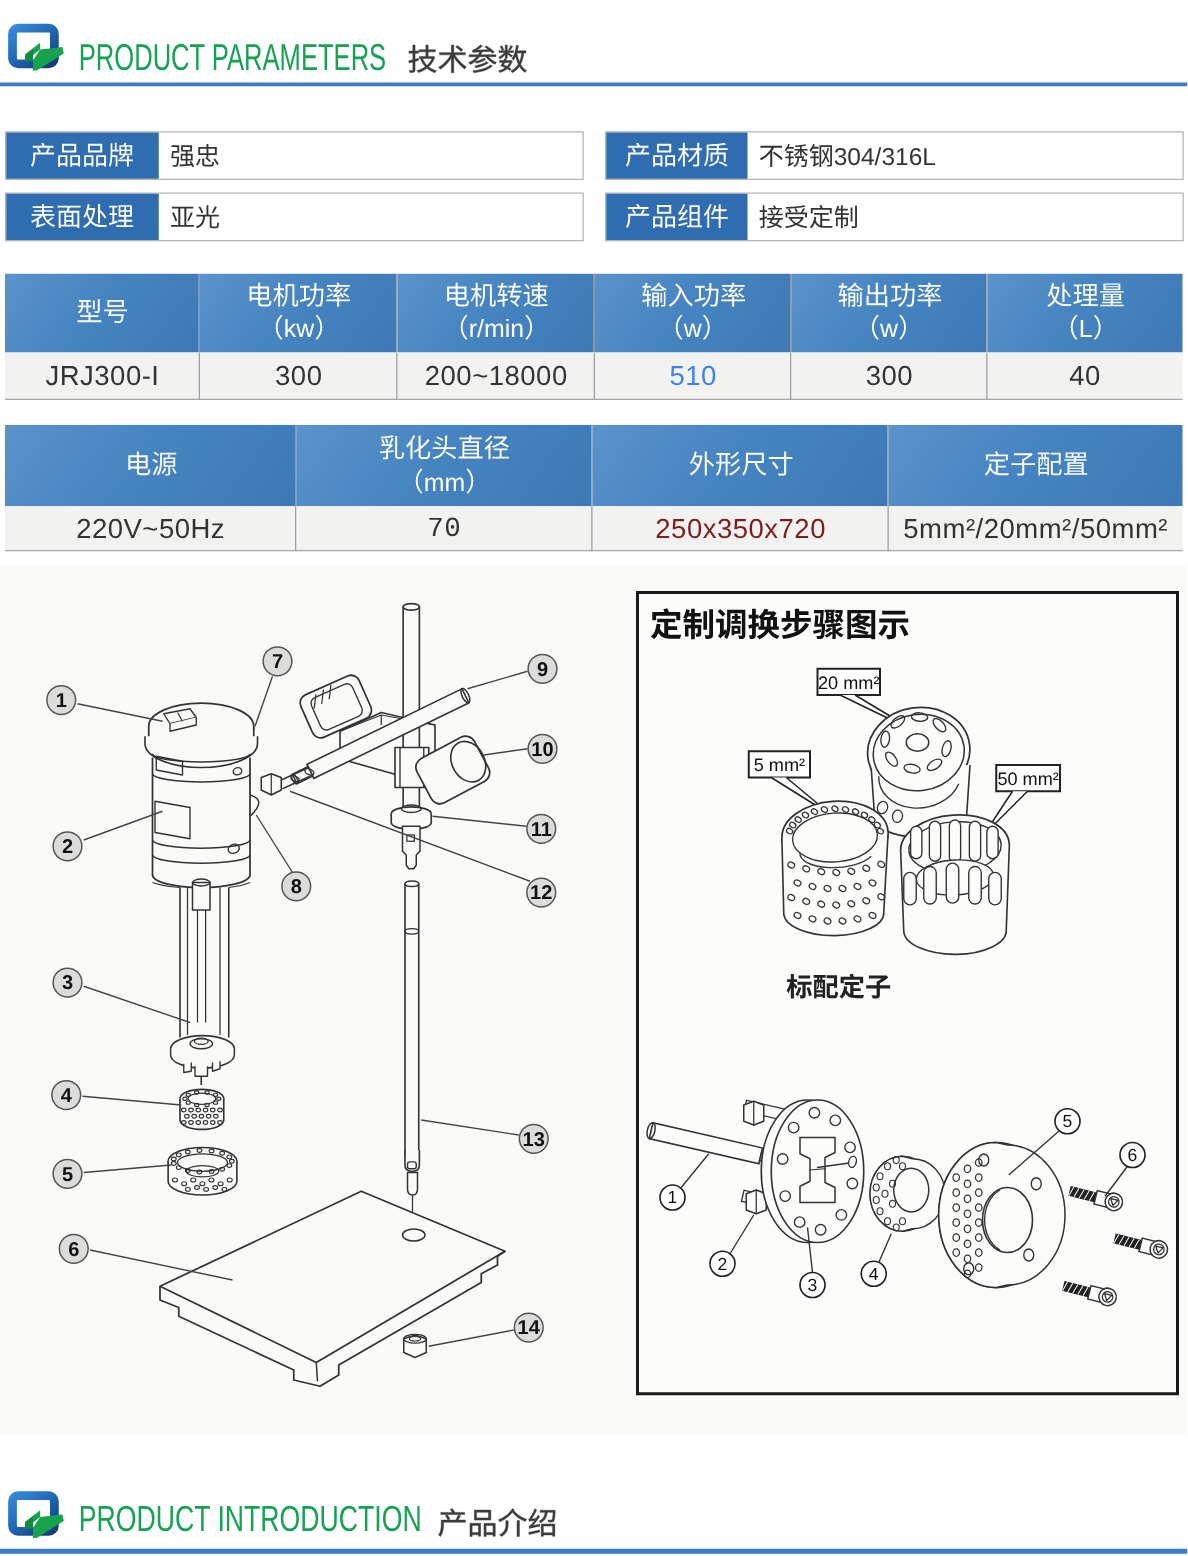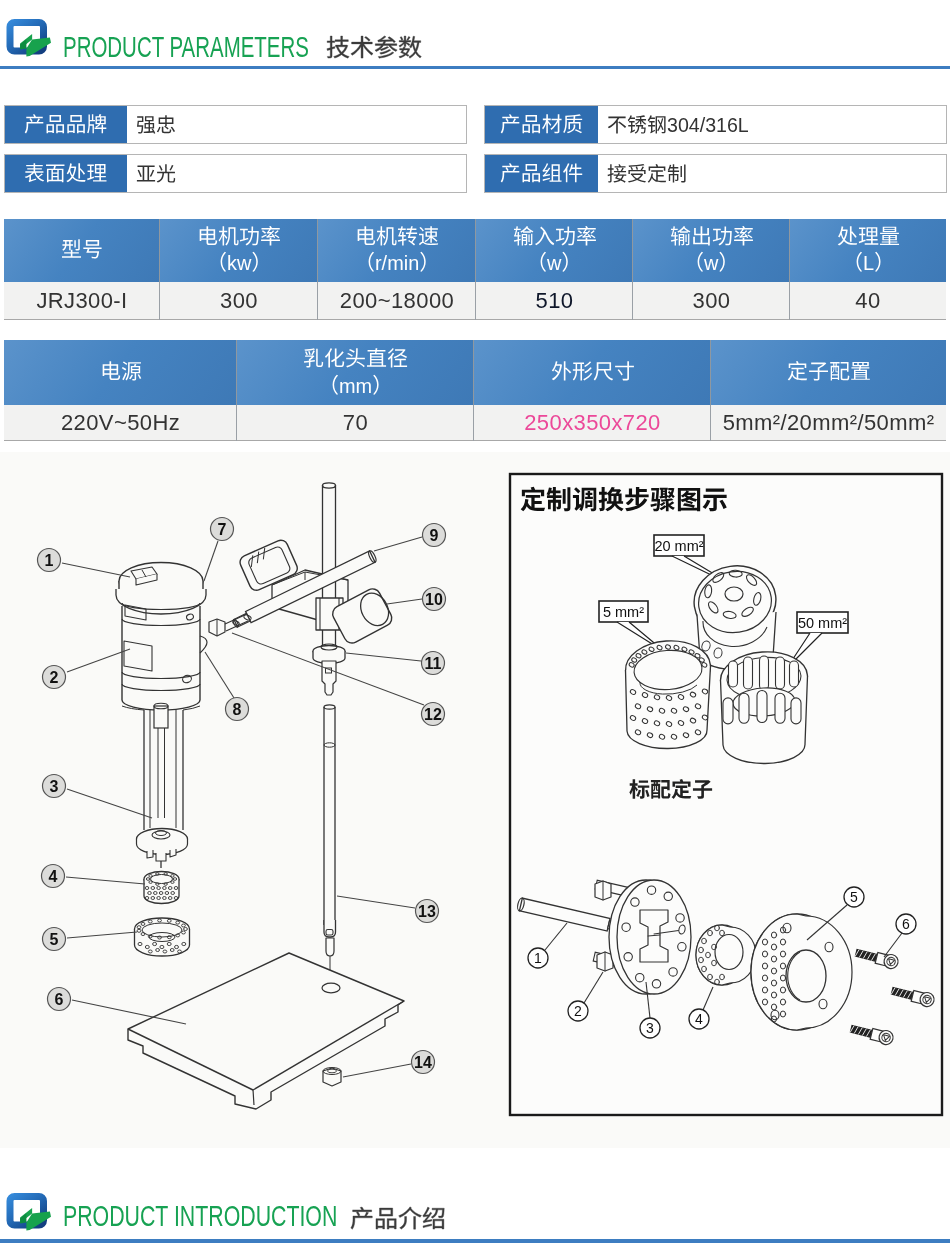--- a/index.html
+++ b/index.html
@@ -253,21 +253,21 @@
 <svg style="position:absolute;left:841.5px;top:253.4px;overflow:visible;" width="53" height="23">
     <g fill="#fff" transform="translate(0 16.80)">
       <use href="#rff08" transform="translate(0.0 0) scale(0.0210)"></use>
       <text x="21.0" y="0" font-size="19.9px" font-family="Liberation Sans, sans-serif" fill="#fff">L</text>
       <use href="#rff09" transform="translate(32.1 0) scale(0.0210)"></use>
     </g>
   </svg>
 <div class="abs" style="left:-68.0px;top:282px;width:300px;height:38px;display:flex;align-items:center;justify-content:center;font-size:22px;color:#333;letter-spacing:0.4px;">JRJ300-I</div>
 <div class="abs" style="left:89.0px;top:282px;width:300px;height:38px;display:flex;align-items:center;justify-content:center;font-size:22px;color:#333;letter-spacing:0.4px;">300</div>
 <div class="abs" style="left:247.0px;top:282px;width:300px;height:38px;display:flex;align-items:center;justify-content:center;font-size:22px;color:#333;letter-spacing:0.4px;">200~18000</div>
-<div class="abs" style="left:404.5px;top:282px;width:300px;height:38px;display:flex;align-items:center;justify-content:center;font-size:22px;color:#0f172a;letter-spacing:0.4px;">510</div>
+<div class="abs" style="left:404.5px;top:282px;width:300px;height:38px;display:flex;align-items:center;justify-content:center;font-size:22px;color:#3b82f6;letter-spacing:0.4px;">510</div>
 <div class="abs" style="left:561.5px;top:282px;width:300px;height:38px;display:flex;align-items:center;justify-content:center;font-size:22px;color:#333;letter-spacing:0.4px;">300</div>
 <div class="abs" style="left:718.0px;top:282px;width:300px;height:38px;display:flex;align-items:center;justify-content:center;font-size:22px;color:#333;letter-spacing:0.4px;">40</div>
 <div class="abs" style="left:4px;top:340px;width:232px;height:65px;background:linear-gradient(126deg,#5b93cb 0%,#4583c1 48%,#3e79b6 100%);border-right:1px solid #8f98a0;"></div>
 <div class="abs" style="left:237px;top:340px;width:236px;height:65px;background:linear-gradient(126deg,#5b93cb 0%,#4583c1 48%,#3e79b6 100%);border-right:1px solid #8f98a0;"></div>
 <div class="abs" style="left:474px;top:340px;width:236px;height:65px;background:linear-gradient(126deg,#5b93cb 0%,#4583c1 48%,#3e79b6 100%);border-right:1px solid #8f98a0;"></div>
 <div class="abs" style="left:711px;top:340px;width:235px;height:65px;background:linear-gradient(126deg,#5b93cb 0%,#4583c1 48%,#3e79b6 100%);"></div>
 <div class="abs" style="left:4px;top:405px;width:942px;height:36px;background:#f2f2f1;border-bottom:1px solid #a8a8a8;box-sizing:border-box;"></div>
 <div class="abs" style="left:236px;top:405px;width:1px;height:36px;background:#9aa0a6;"></div>
 <div class="abs" style="left:473px;top:405px;width:1px;height:36px;background:#9aa0a6;"></div>
 <div class="abs" style="left:710px;top:405px;width:1px;height:36px;background:#9aa0a6;"></div>
@@ -303,22 +303,22 @@
   </svg>
 <svg style="position:absolute;left:786.5px;top:361.6px;overflow:visible;" width="84" height="23">
     <g fill="#fff" transform="translate(0 16.80)">
       <use href="#r5b9a" transform="translate(0.0 0) scale(0.0210)"></use>
       <use href="#r5b50" transform="translate(21.0 0) scale(0.0210)"></use>
       <use href="#r914d" transform="translate(42.0 0) scale(0.0210)"></use>
       <use href="#r7f6e" transform="translate(63.0 0) scale(0.0210)"></use>
     </g>
   </svg>
 <div class="abs" style="left:-29.5px;top:405px;width:300px;height:36px;display:flex;align-items:center;justify-content:center;font-size:22px;color:#333;letter-spacing:0.4px;">220V~50Hz</div>
-<div class="abs" style="left:205.5px;top:405px;width:300px;height:36px;display:flex;align-items:center;justify-content:center;font-size:22px;color:#333;letter-spacing:0.4px;">70</div>
-<div class="abs" style="left:442.5px;top:405px;width:300px;height:36px;display:flex;align-items:center;justify-content:center;font-size:22px;color:#ec4899;letter-spacing:0.4px;">250x350x720</div>
+<div class="abs" style="left:205.5px;top:405px;width:300px;height:36px;display:flex;align-items:center;justify-content:center;font-size:22px;color:#333;letter-spacing:0.4px;font-family:Liberation Mono, monospace;">70</div>
+<div class="abs" style="left:442.5px;top:405px;width:300px;height:36px;display:flex;align-items:center;justify-content:center;font-size:22px;color:#7f1d1d;letter-spacing:0.4px;">250x350x720</div>
 <div class="abs" style="left:678.5px;top:405px;width:300px;height:36px;display:flex;align-items:center;justify-content:center;font-size:22px;color:#333;letter-spacing:0.4px;">5mm²/20mm²/50mm²</div>
 <svg class="abs" style="left:0;top:452px" width="950" height="696" viewBox="0 452 950 696">
     <rect x="0" y="452" width="950" height="696" fill="#fafaf8"></rect>
     <g transform="rotate(-24 268 565)">
       <rect x="243" y="547" width="51" height="37" rx="7" fill="#fafaf8" stroke="#333" stroke-width="1.4"></rect>
       <rect x="251" y="552" width="36" height="28" rx="5" fill="none" stroke="#333" stroke-width="1.1"></rect>
       <line x1="258" y1="550" x2="252" y2="560" stroke="#333" stroke-width="1.0"></line>
       <line x1="265" y1="549" x2="259" y2="559" stroke="#333" stroke-width="1.0"></line>
       <line x1="272" y1="548" x2="266" y2="558" stroke="#333" stroke-width="1.0"></line>
     </g>

